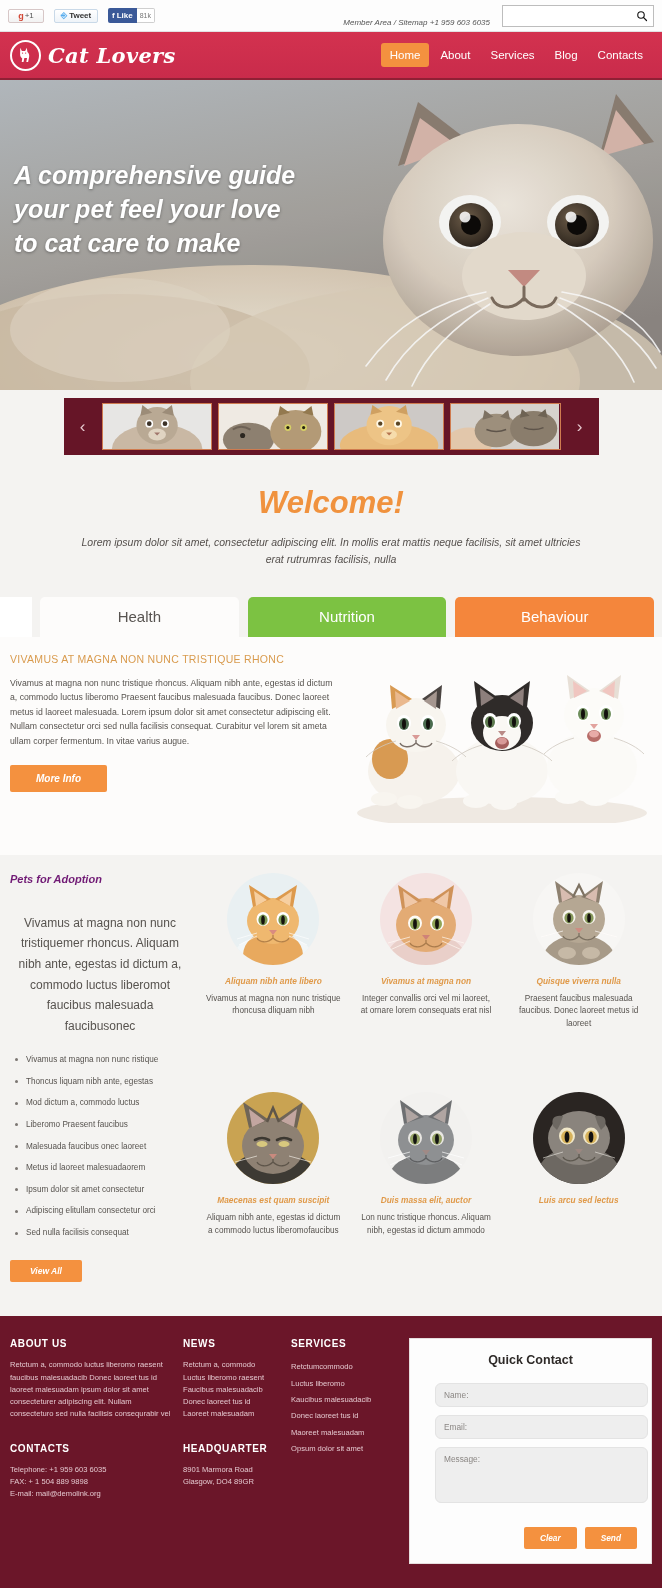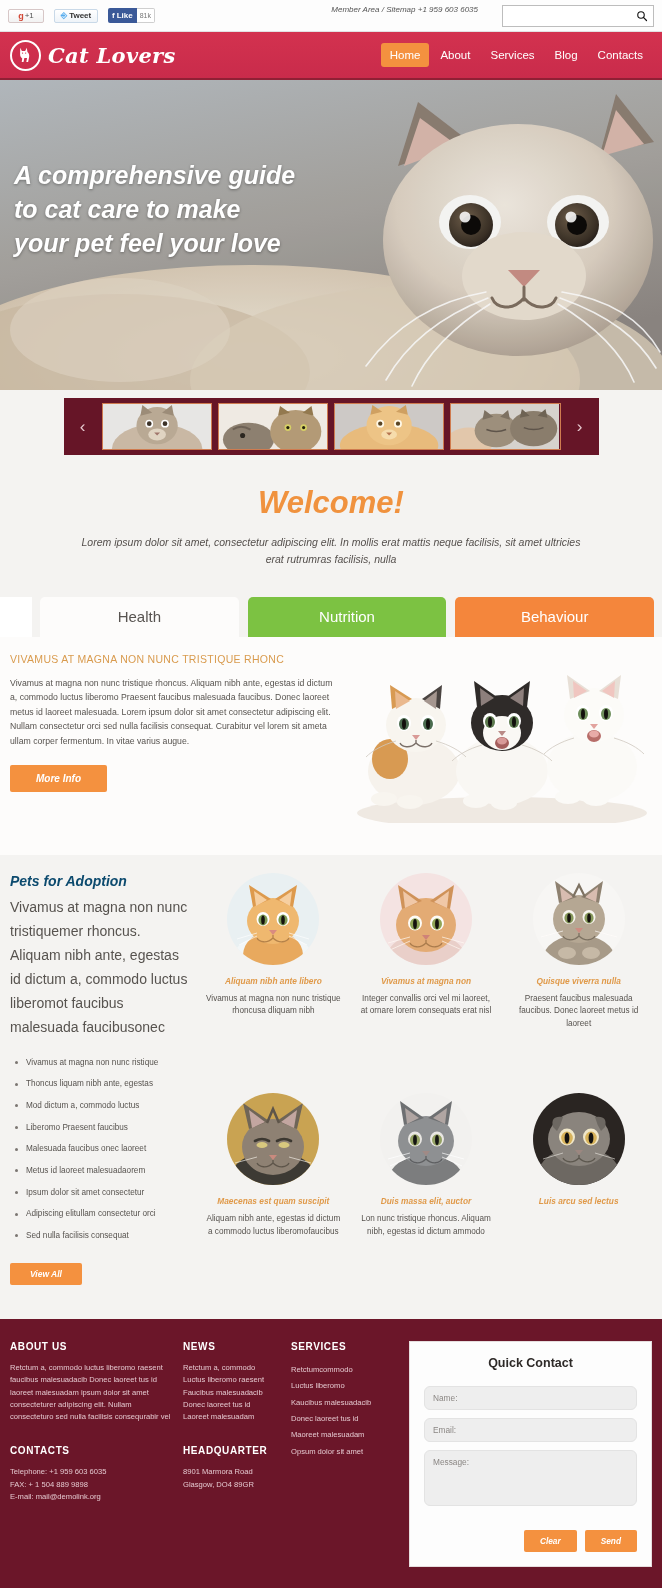--- a/index.html
+++ b/index.html
@@ -42,21 +42,21 @@
     background: #3b5998; color: #fff;
     font-size: 8px; font-weight: bold;
     padding: 0 4px; border-radius: 2px 0 0 2px;
   }
   .fb-count {
     display: flex; align-items: center;
     border: 1px solid #cfcfcf; border-left: none;
     background: #fff; color: #777;
     font-size: 7px; padding: 0 3px; border-radius: 0 2px 2px 0;
   }
-  .topbar-right { margin-left: auto; display: flex; align-items: flex-start; gap: 24px; }
+  .topbar-right { margin-left: auto; display: flex; align-items: flex-end; gap: 12px; }
   .top-links {
     font-size: 8px; color: #555; font-style: italic;
     font-family: "Liberation Sans", sans-serif; white-space: nowrap;
   }
   .search-wrap {
     position: relative; width: 152px; height: 22px;
     border: 1px solid #bdbdbd; background: #fff;
     display: flex; align-items: center;
   }
   .search-input {
@@ -168,24 +168,24 @@
     background: #f4913f; color: #fff;
     font-size: 10px; font-style: italic; font-weight: bold;
     padding: 8px 26px; border: none; border-radius: 2px; cursor: pointer;
   }
   .tab-right { flex: 1; position: relative; overflow: hidden; min-height: 160px; }
 
   
   .adoption { background: #f4f3f1; padding: 18px 10px 34px; display: flex; gap: 10px; }
   .adopt-left { width: 180px; }
   .adopt-left h2 {
-    color: #0c4a6e; font-size: 14px; font-weight: bold;
-    font-style: italic; margin-bottom: 6px;
-  }
-  .adopt-left p { color: #57534f; font-size: 14px; line-height: 1.72; margin-bottom: 13px; }
+    color: #701a75; font-size: 11px; font-weight: bold;
+    font-style: italic; margin-bottom: 28px;
+  }
+  .adopt-left p { color: #57534f; font-size: 12px; line-height: 1.72; margin-bottom: 13px; text-align: center; }
   .adopt-list { list-style: none; }
   .adopt-list li {
     color: #57534f; font-size: 8.2px; padding: 5.5px 0 5.5px 16px;
     position: relative; line-height: 1.3;
   }
   .adopt-list li:before {
     content: ""; position: absolute; left: 5px; top: 9px;
     width: 3px; height: 3px; background: #7b7672; border-radius: 50%;
   }
   .view-all { margin-top: 16px; padding: 6px 20px; font-size: 8.5px; }
@@ -232,21 +232,21 @@
     padding: 14px 14px 14px; min-height: 190px;
   }
   .qc-title {
     text-align: center; color: #2e2a28;
     font-size: 12.5px; font-weight: bold; margin-bottom: 16px;
   }
   .qc-field {
     width: 100%; background: #eeeeee; border: 1px solid #e3e3e3;
     border-radius: 6px; padding: 6px 8px;
     font-size: 8.3px; color: #6f6b68; margin-bottom: 8px;
-    font-family: "Liberation Sans", sans-serif; outline: none;
+    font-family: "Liberation Sans", sans-serif; outline: none; margin-left: 11px;
   }
   .qc-field::placeholder { color: #8b8784; }
   textarea.qc-field { height: 56px; resize: none; }
   .qc-actions {
     display: flex; justify-content: flex-end; gap: 8px; margin-top: 12px;
   }
   .qc-btn {
     background: #f4913f; color: #fff; border: none; border-radius: 2px;
     font-size: 8.3px; font-style: italic; font-weight: bold;
     padding: 6px 16px; cursor: pointer;
@@ -381,22 +381,22 @@
         <path d="M490 224 C448 250 424 280 412 306"></path>
         <path d="M562 212 C614 220 644 244 660 272"></path>
         <path d="M560 218 C610 236 638 258 656 288"></path>
         <path d="M558 224 C598 248 622 274 634 302"></path>
       </g>
       <ellipse cx="120" cy="250" rx="110" ry="52" fill="#e6dacb" opacity="0.55"></ellipse>
       <rect width="662" height="310" fill="#000" opacity="0.03"></rect>
     </svg>
     <div class="hero-text">
       <div>A comprehensive guide</div>
+      <div>your pet feel your love</div>
       <div>to cat care to make</div>
-      <div>your pet feel your love</div>
     </div>
   </div>
 
   <div class="carousel-band">
     <div class="carousel">
       <div class="car-arrow">‹</div>
 
       <div class="car-thumb">
         <svg viewBox="0 0 110 47" preserveAspectRatio="xMidYMid slice">
           <rect width="110" height="47" fill="#e7e6e4"></rect>

